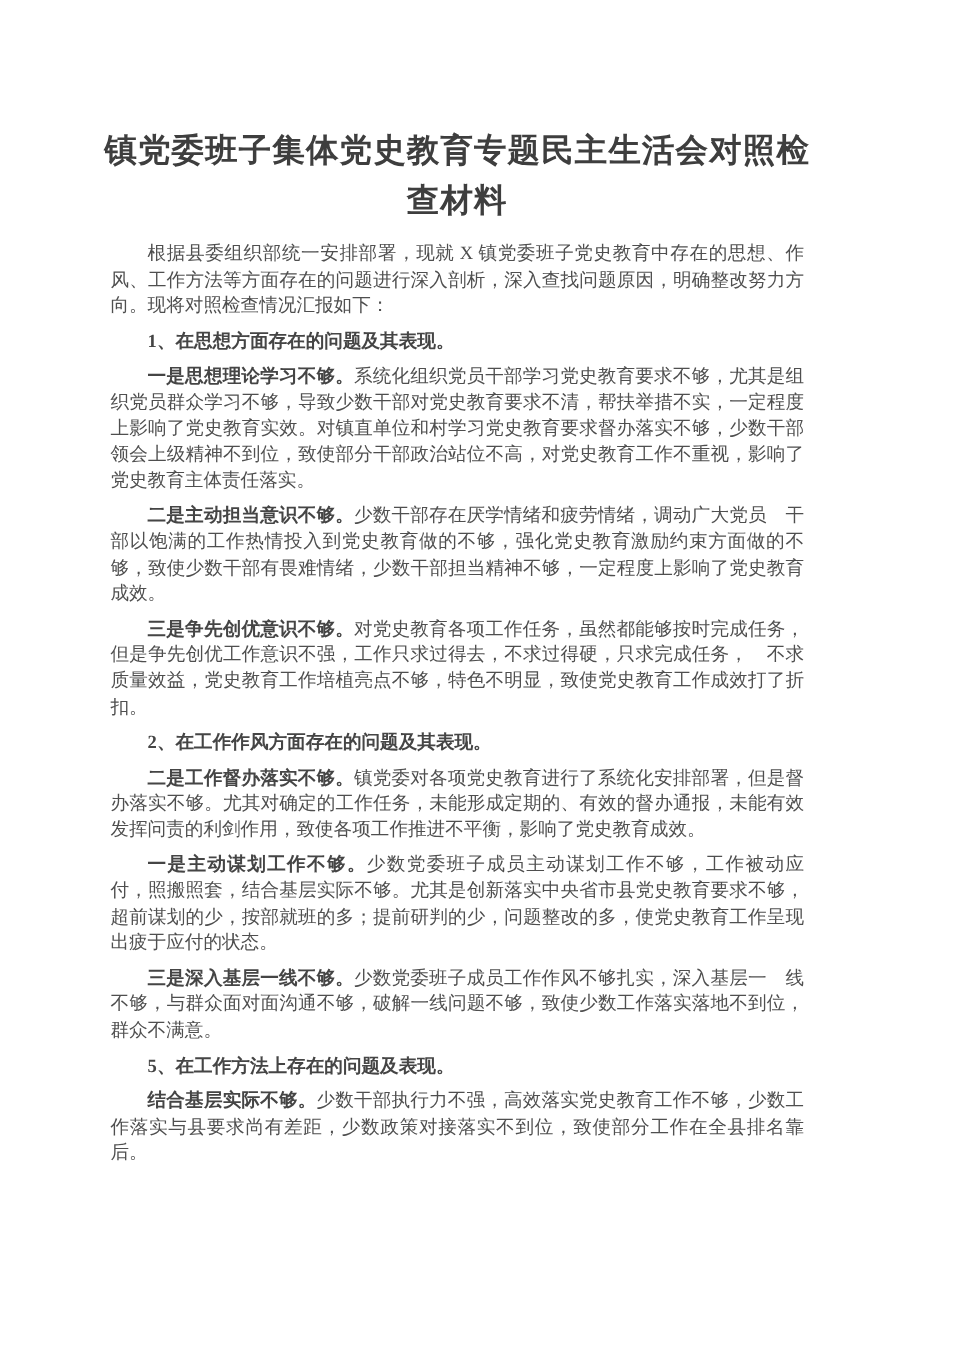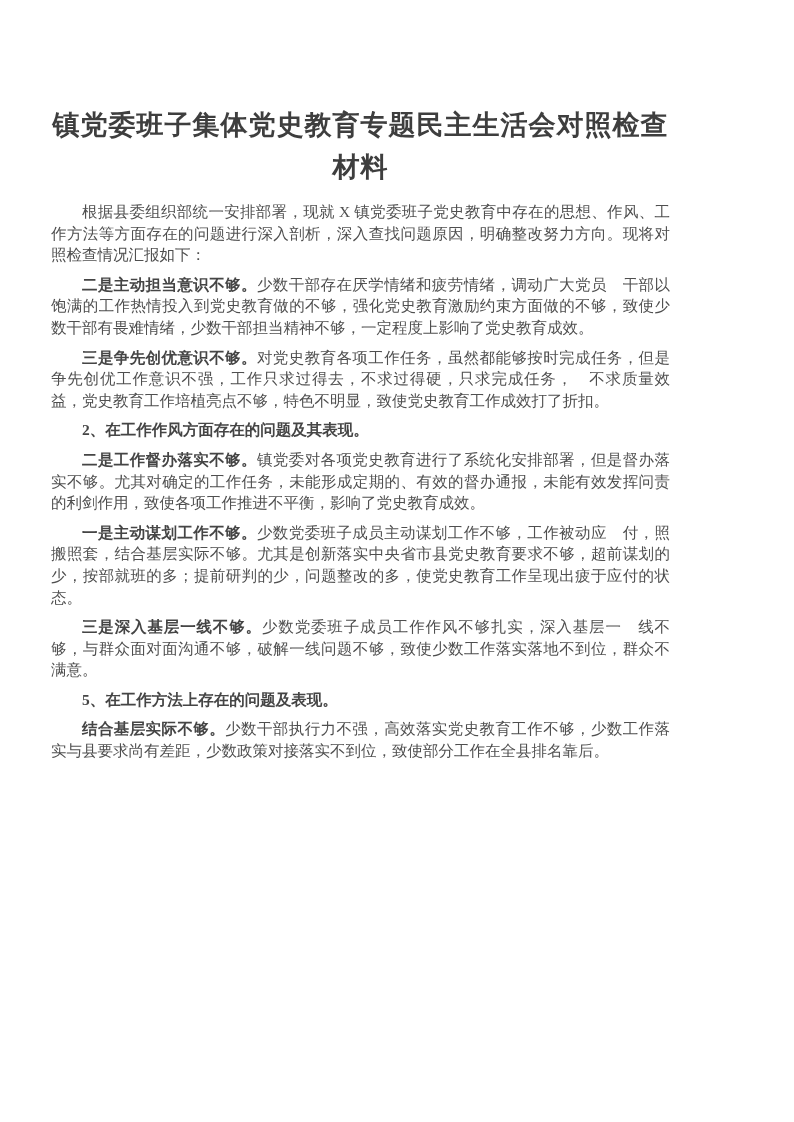--- a/index.html
+++ b/index.html
@@ -6,21 +6,21 @@
     margin: 0;
     padding: 0;
     background: #ffffff;
   }
   .page {
     position: relative;
     width: 794px;
     height: 1008px;
     box-sizing: border-box;
     background: var(--page-bg, #ffffff);
-    padding: 104px 116px 0 43px;
+    padding: 104px 116px 0 84px;
     overflow: hidden;
   }
   .doc-title {
     font-family: "Liberation Sans", "DejaVu Sans", sans-serif;
     font-weight: 700;
     font-size: 27px;
     line-height: 42px;
     text-align: center;
     color: var(--title-color, #3e3e3e);
     margin: 0 0 13px 0;
@@ -47,20 +47,22 @@
 </style>
 </head>
 <body>
 
 <div class="page">
   <h1 class="doc-title">镇党委班子集体党史教育专题民主生活会对照检查材料</h1>
 
   <p class="body-text">根据县委组织部统一安排部署，现就 X 镇党委班子党史教育中存在的思想、作风、工作方法等方面存在的问题进行深入剖析，深入查找问题原因，明确整改努力方向。现将对照检查情况汇报如下：</p>
 
 
+  <h3 class="sub-heading">1、在思想方面存在的问题及其表现。</h3>
+  <p class="body-text"><span class="lead">一是思想理论学习不够。</span><span>系统化组织党员干部学习党史教育要求不够，尤其是组织党员群众学习不够，导致少数干部对党史教育要求不清，帮扶举措不实，一定程度上影响了党史教育实效。对镇直单位和村学习党史教育要求督办落实不够，少数干部领会上级精神不到位，致使部分干部政治站位不高，对党史教育工作不重视，影响了党史教育主体责任落实。</span></p>
   <p class="body-text"><span class="lead">二是主动担当意识不够。</span><span>少数干部存在厌学情绪和疲劳情绪，调动广大党员　干部以饱满的工作热情投入到党史教育做的不够，强化党史教育激励约束方面做的不够，致使少数干部有畏难情绪，少数干部担当精神不够，一定程度上影响了党史教育成效。</span></p>
   <p class="body-text"><span class="lead">三是争先创优意识不够。</span><span>对党史教育各项工作任务，虽然都能够按时完成任务，但是争先创优工作意识不强，工作只求过得去，不求过得硬，只求完成任务，　不求质量效益，党史教育工作培植亮点不够，特色不明显，致使党史教育工作成效打了折扣。</span></p>
 
   <h3 class="sub-heading">2、在工作作风方面存在的问题及其表现。</h3>
   <p class="body-text"><span class="lead">二是工作督办落实不够。</span><span>镇党委对各项党史教育进行了系统化安排部署，但是督办落实不够。尤其对确定的工作任务，未能形成定期的、有效的督办通报，未能有效发挥问责的利剑作用，致使各项工作推进不平衡，影响了党史教育成效。</span></p>
   <p class="body-text"><span class="lead">一是主动谋划工作不够。</span><span>少数党委班子成员主动谋划工作不够，工作被动应　付，照搬照套，结合基层实际不够。尤其是创新落实中央省市县党史教育要求不够，超前谋划的少，按部就班的多；提前研判的少，问题整改的多，使党史教育工作呈现出疲于应付的状态。</span></p>
   <p class="body-text"><span class="lead">三是深入基层一线不够。</span><span>少数党委班子成员工作作风不够扎实，深入基层一　线不够，与群众面对面沟通不够，破解一线问题不够，致使少数工作落实落地不到位，群众不满意。</span></p>
 
   <h3 class="sub-heading">5、在工作方法上存在的问题及表现。</h3>
   <p class="body-text"><span class="lead">结合基层实际不够。</span><span>少数干部执行力不强，高效落实党史教育工作不够，少数工作落实与县要求尚有差距，少数政策对接落实不到位，致使部分工作在全县排名靠后。</span></p>

